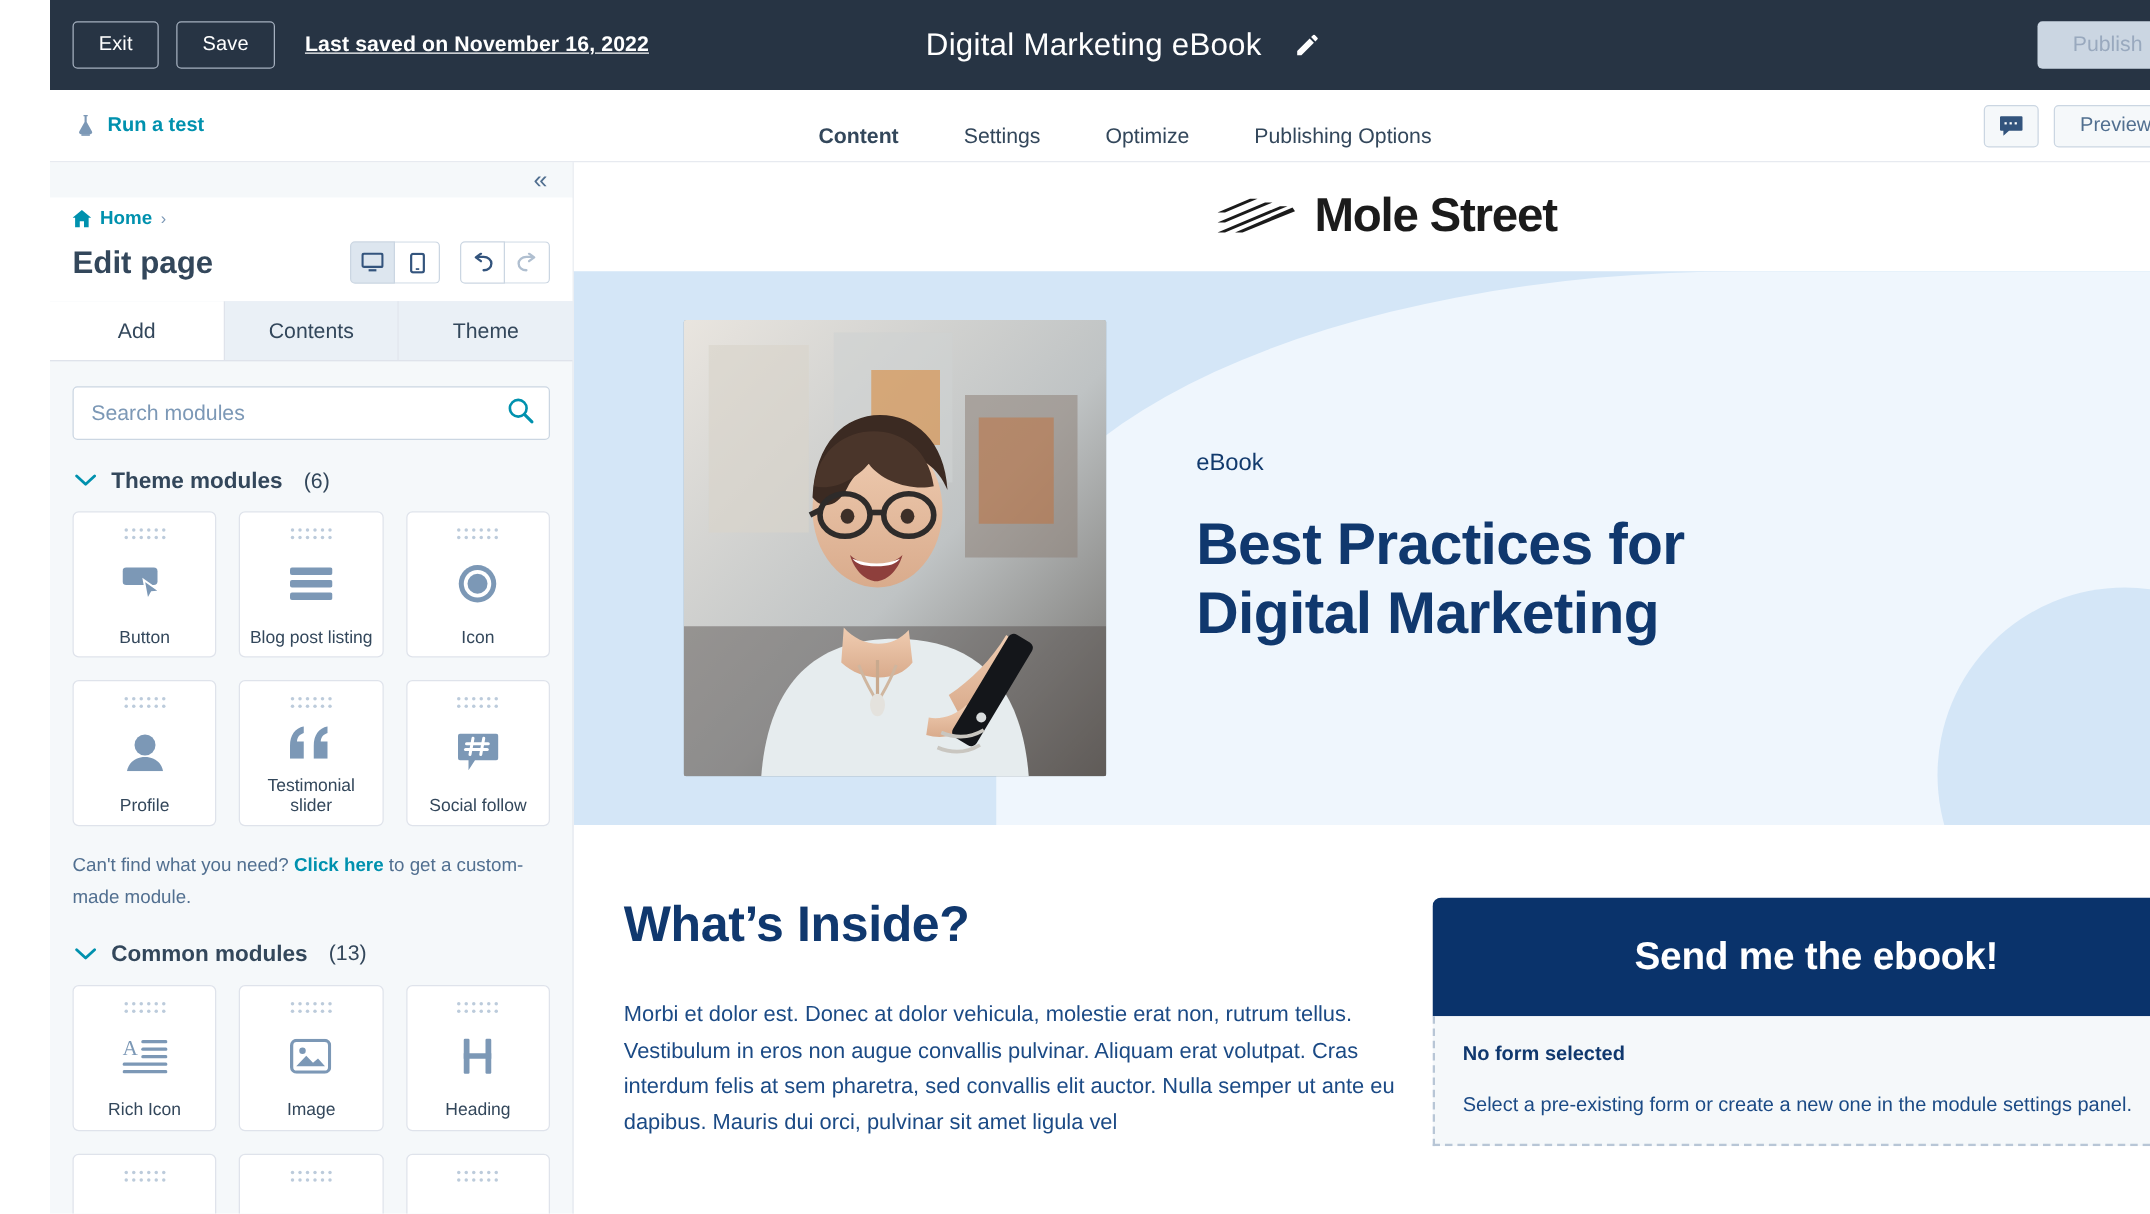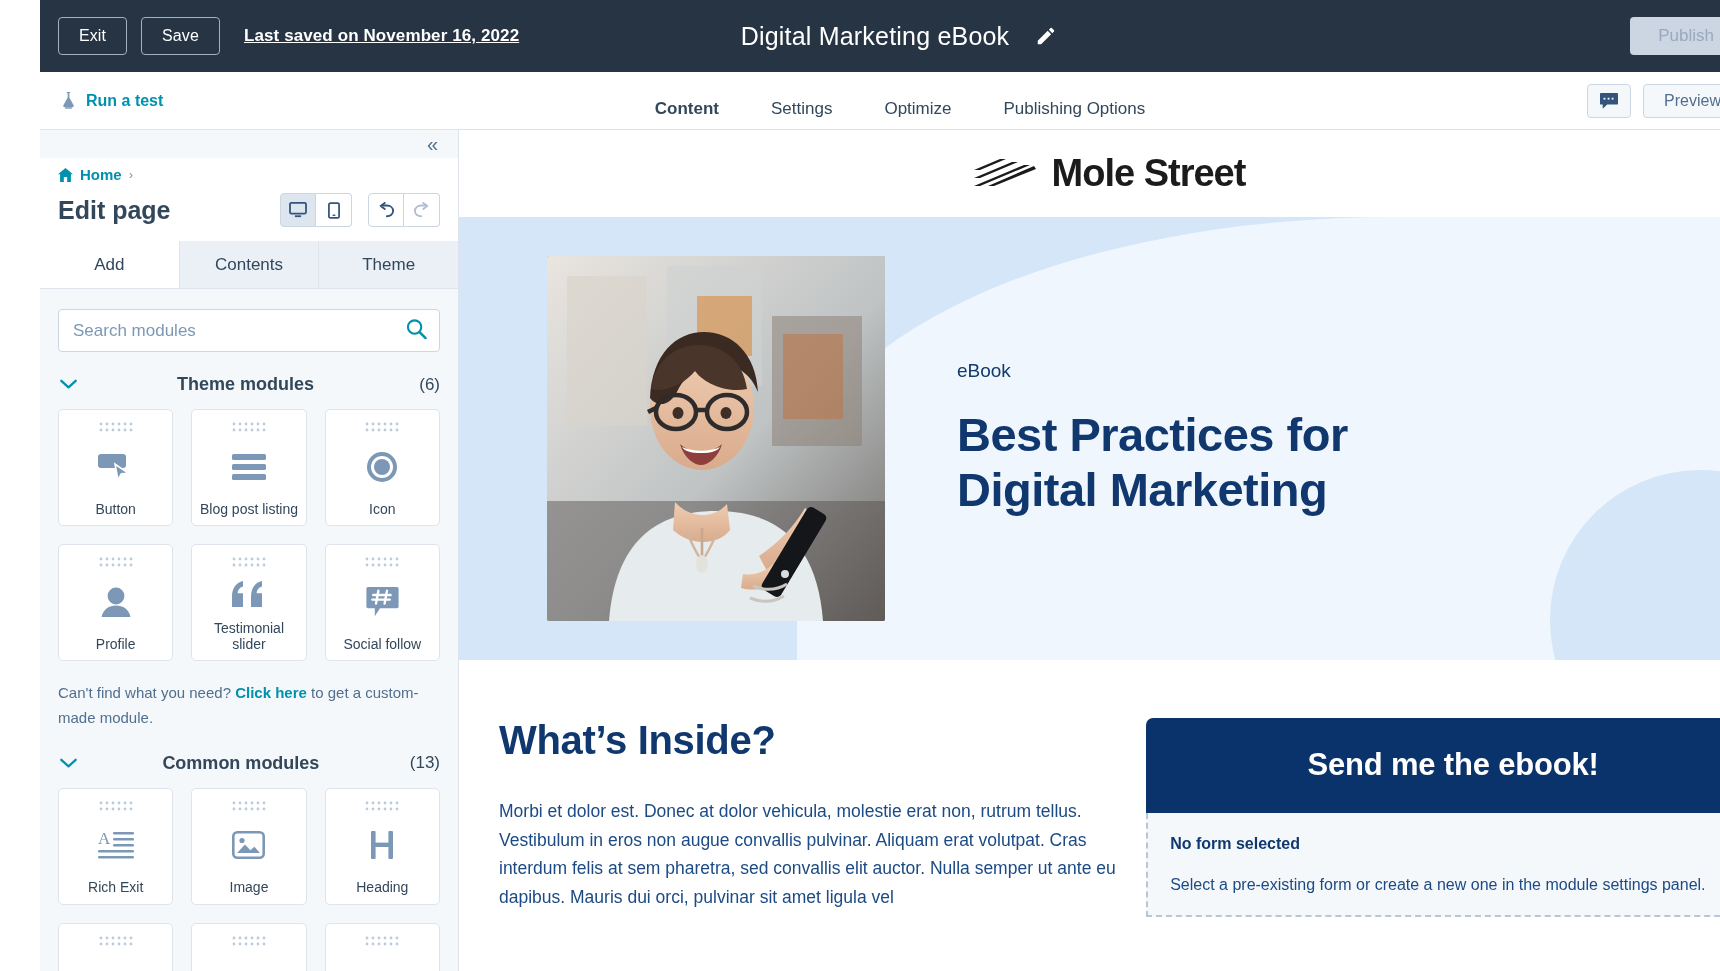--- a/index.html
+++ b/index.html
@@ -156,21 +156,20 @@
     font-family: "Liberation Sans", sans-serif; outline: none;
   }
   .searchinput::placeholder { color: #7c98b6; }
   .search-icon {
     position: absolute; right: 13px; top: 50%; transform: translateY(-50%);
     pointer-events: none;
   }
   .section-head {
     display: flex; align-items: center; gap: 12px; margin: 22px 0 14px 2px;
     cursor: pointer;
-    justify-content: space-between;
   }
   .section-title { font-size: 18px; font-weight: bold; color: #33475b; }
   .section-count { font-size: 17px; color: #33475b; font-weight: normal; margin-left: 5px; }
   .mod-grid { display: grid; grid-template-columns: repeat(3, 1fr); gap: 18px; }
   .mod-card {
     background: #fff; border: 1px solid #dfe3eb; border-radius: 5px;
     height: 117px; display: flex; flex-direction: column; align-items: center;
     padding-top: 11px; cursor: grab; position: relative;
   }
   .dots { width: 36px; height: 12px; opacity: .95; }
@@ -569,21 +568,21 @@
                 <text x="0" y="14" font-family="Liberation Serif, serif" font-size="17" fill="#7c98b6">A</text>
                 <g fill="#7c98b6">
                   <rect x="15" y="2" width="21" height="2.6" rx="1.3"></rect>
                   <rect x="15" y="8" width="21" height="2.6" rx="1.3"></rect>
                   <rect x="15" y="14" width="21" height="2.6" rx="1.3"></rect>
                   <rect x="0" y="20" width="36" height="2.6" rx="1.3"></rect>
                   <rect x="0" y="26" width="36" height="2.6" rx="1.3"></rect>
                 </g>
               </svg>
             </div>
-            <div class="mod-label">Rich Exit</div>
+            <div class="mod-label">Rich Icon</div>
           </div>
 
           <div class="mod-card">
             <svg class="dots" viewBox="0 0 36 12">
               <g fill="#b9c9da">
                   <circle cx="3" cy="3" r="1.4"></circle>
                   <circle cx="9" cy="3" r="1.4"></circle>
                   <circle cx="15" cy="3" r="1.4"></circle>
                   <circle cx="21" cy="3" r="1.4"></circle>
                   <circle cx="27" cy="3" r="1.4"></circle>

